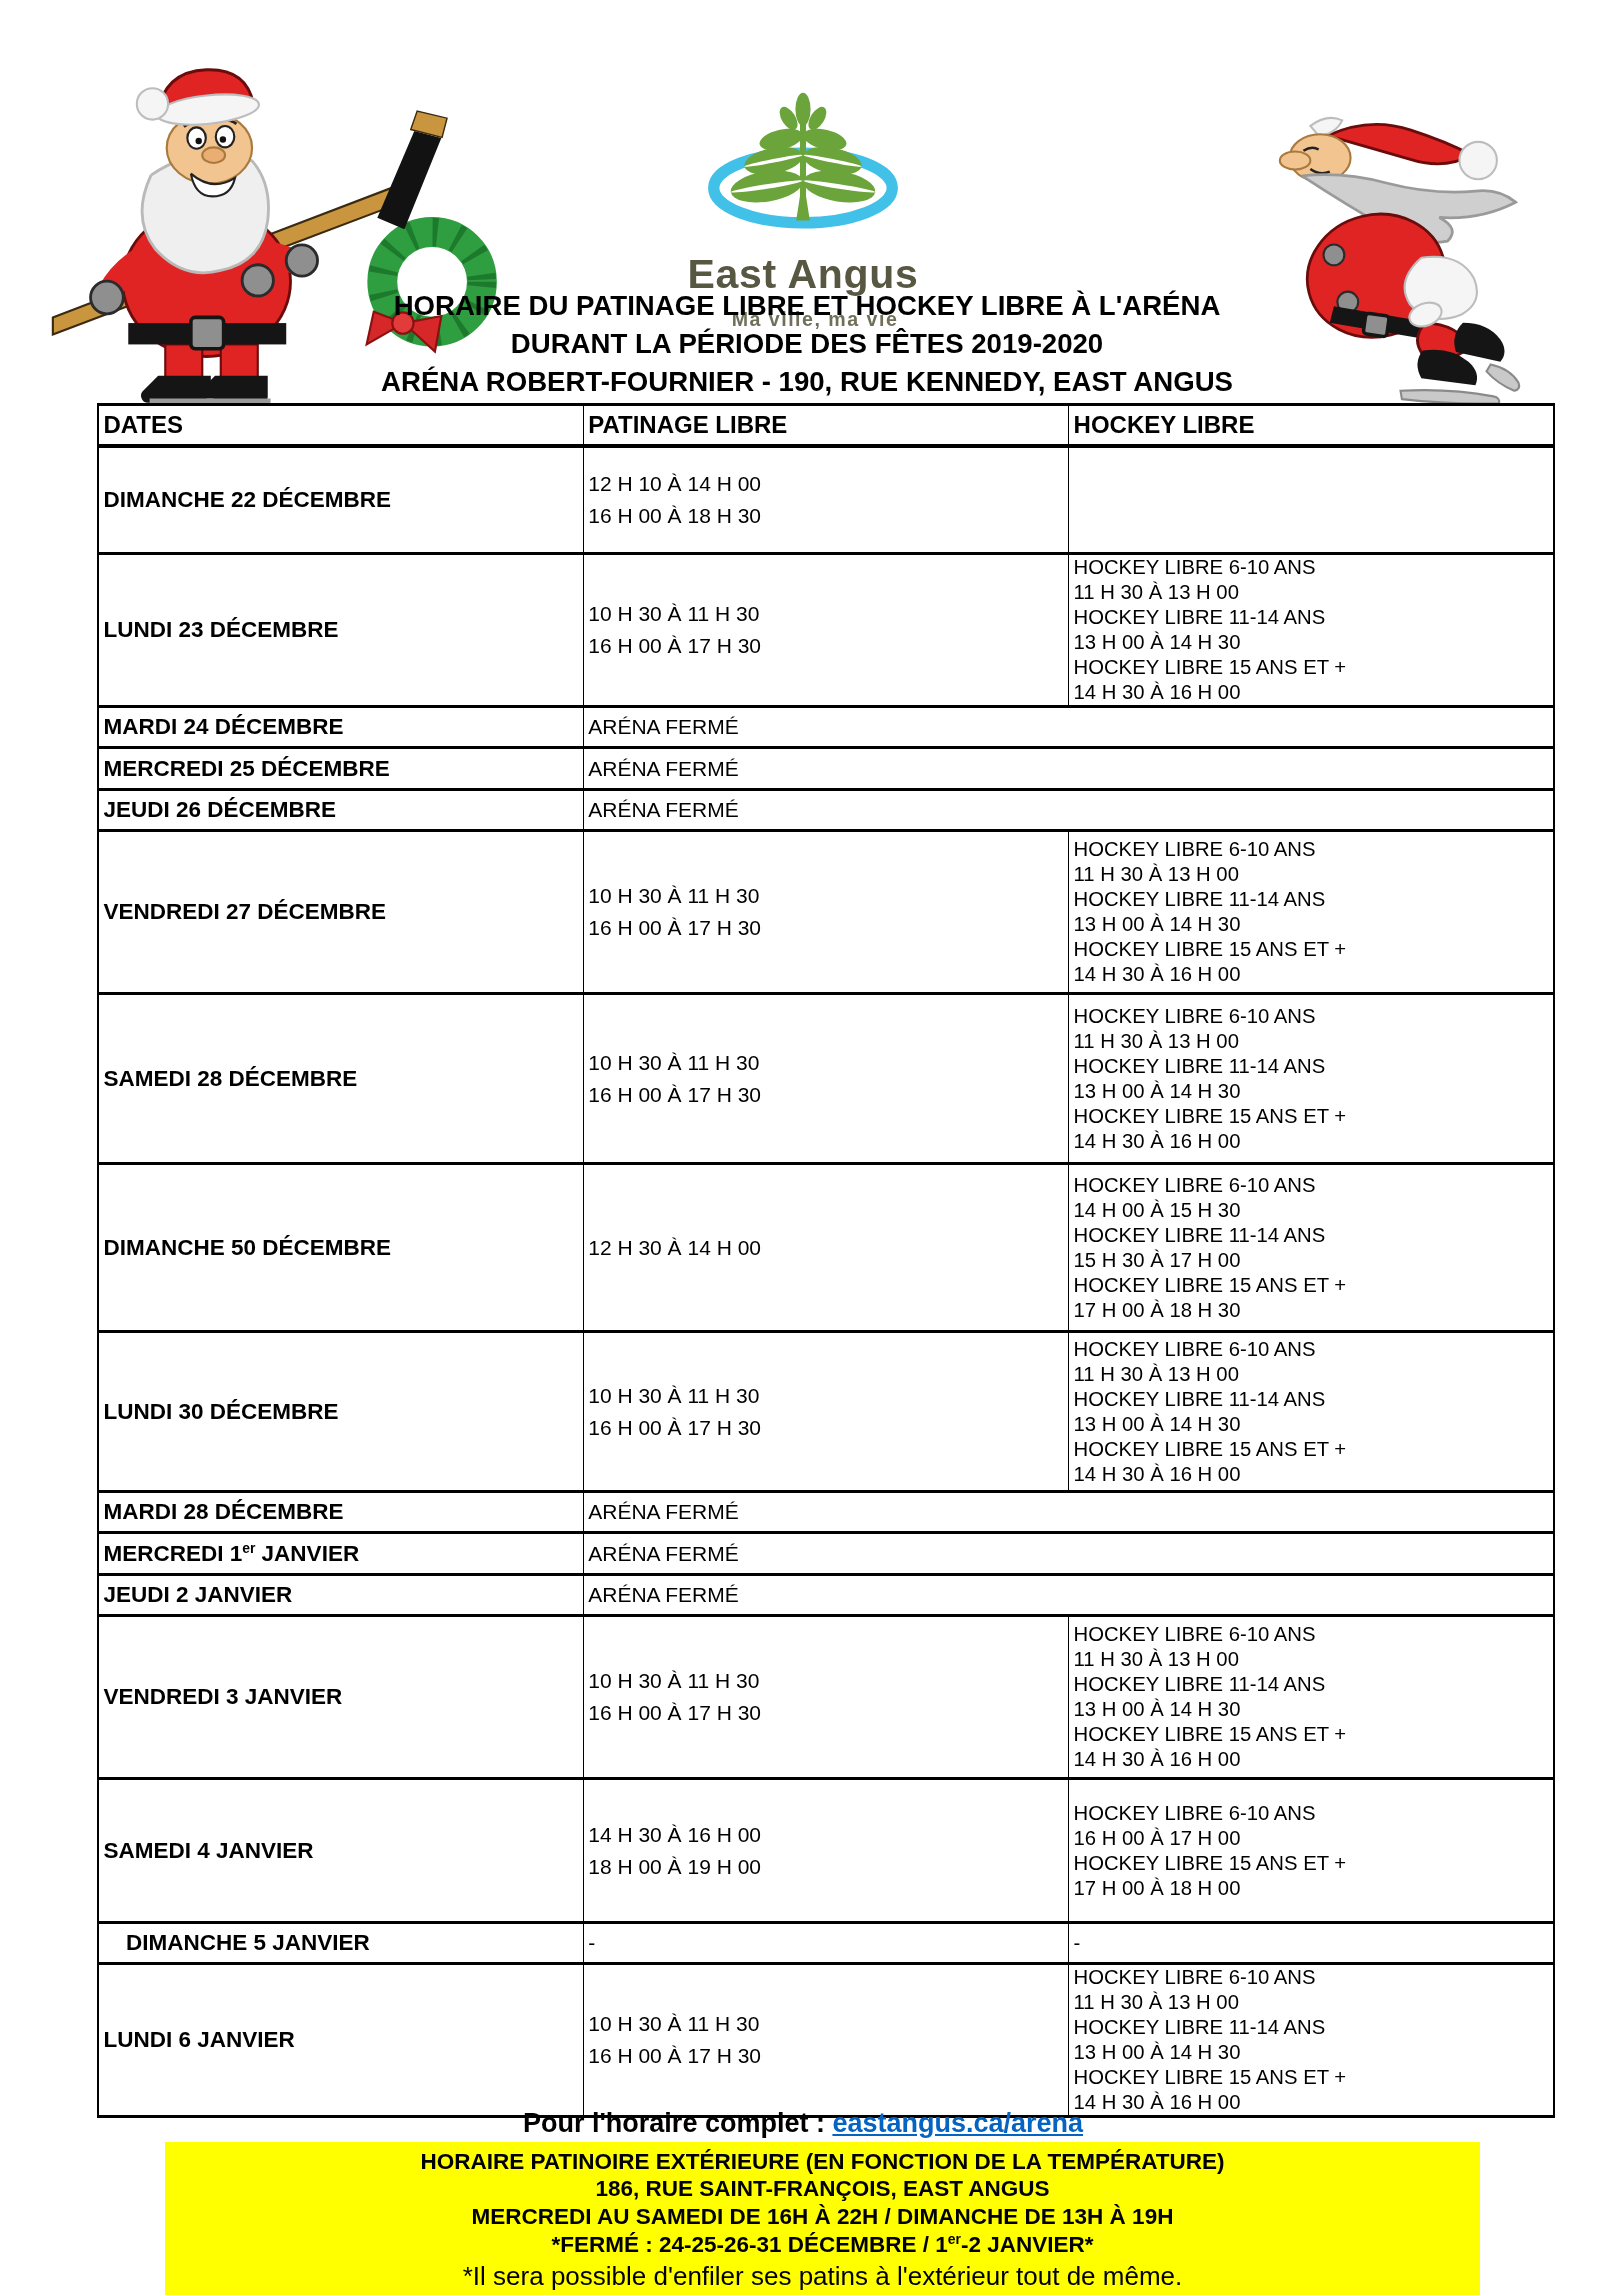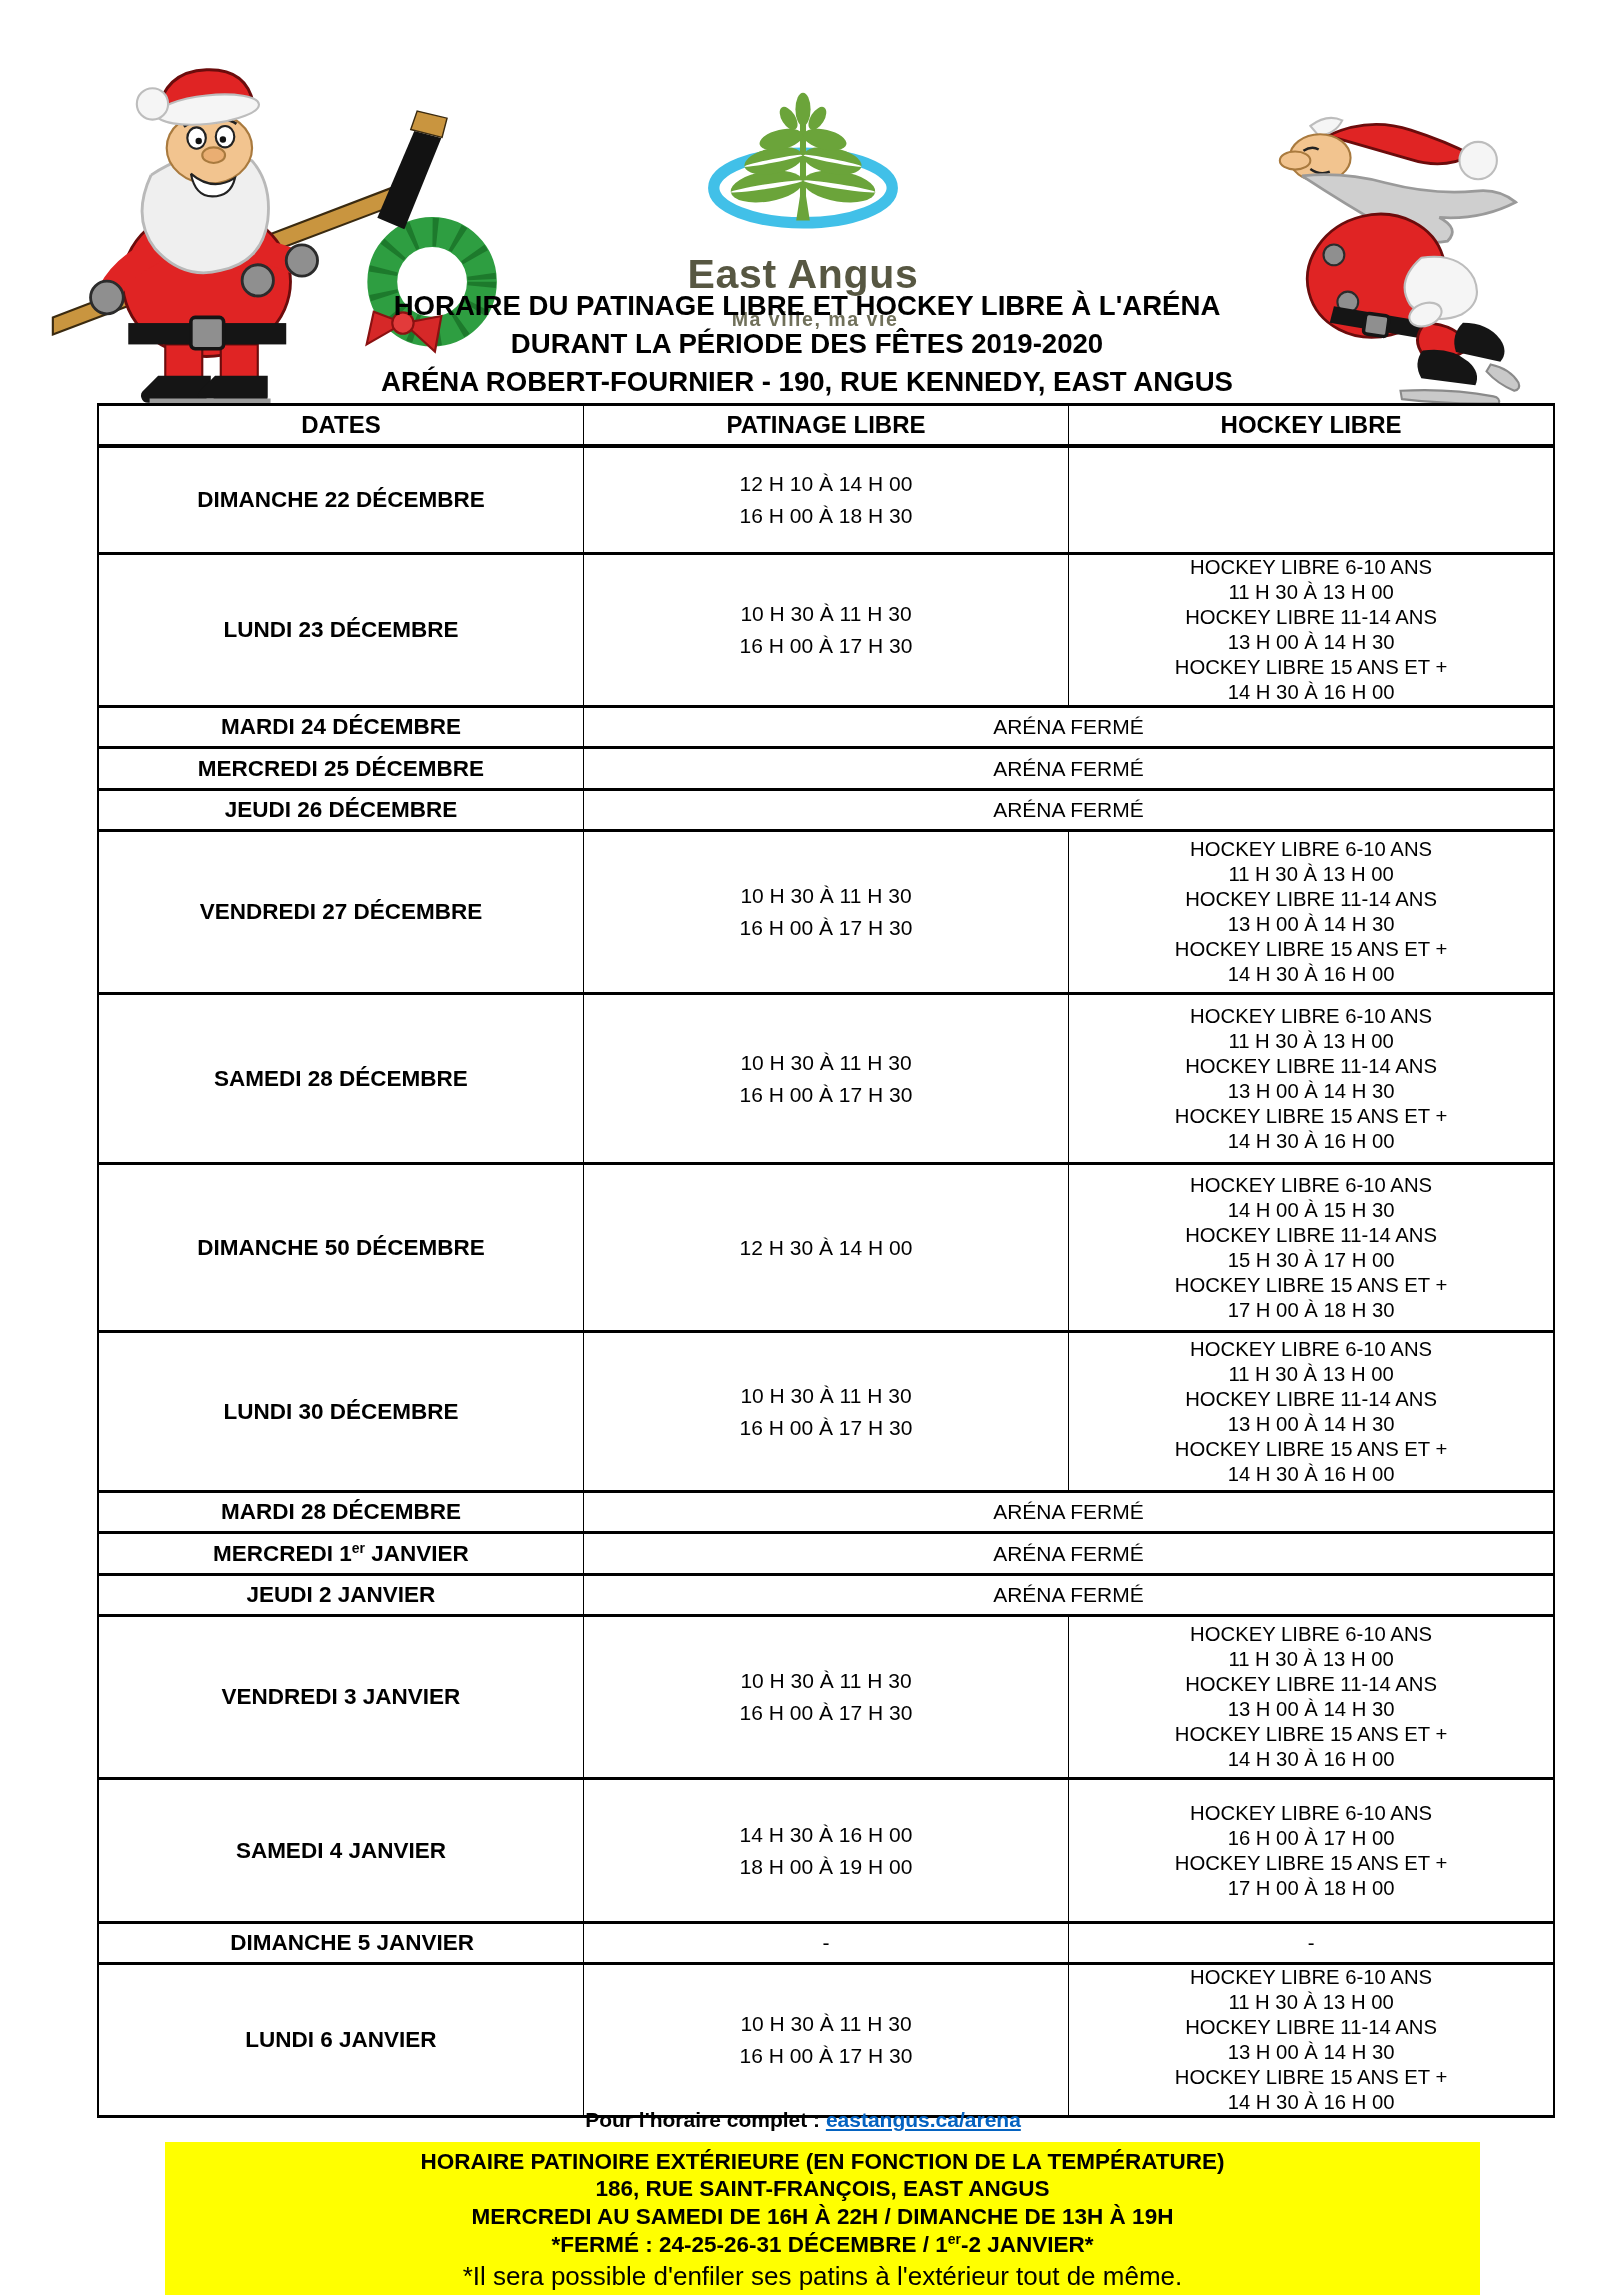--- a/index.html
+++ b/index.html
@@ -14,30 +14,30 @@
   #logo-name{font-size:41px;font-weight:700;color:#575742;letter-spacing:0.7px;margin-top:1.5px;}
   #logo-tagline{font-size:19.6px;font-weight:700;color:#70705a;letter-spacing:1.5px;margin-top:10.2px;padding-left:24px;}
   #santa-right{left:1259px;top:94px;width:283px;height:319px;}
 
   
   #title-block{position:absolute;left:8px;right:0;top:287px;text-align:center;font-weight:700;font-size:27.6px;line-height:38px;}
 
   
   #table-wrap{position:absolute;left:97px;top:403px;width:1458px;}
   table{border-collapse:collapse;width:100%;table-layout:fixed;border:2.2px solid #000;}
-  th,td{border-left:1.5px solid #000;border-right:1.5px solid #000;border-top:3.6px solid #000;border-bottom:3.6px solid #000;padding:0 4.4px;text-align:center;vertical-align:middle;overflow:hidden;}
+  th,td{border-left:1.5px solid #000;border-right:1.5px solid #000;border-top:3.6px solid #000;border-bottom:3.6px solid #000;padding:0 4.4px;text-align:left;vertical-align:middle;overflow:hidden;}
   thead th{height:38px;font-size:24px;font-weight:700;border-bottom:4.4px solid #000;}
   td.date{font-weight:700;font-size:22.5px;}
   td.times{font-size:21px;line-height:32px;font-weight:400;}
   td.hockey{font-size:20.3px;line-height:25px;font-weight:400;}
   td.closed{font-size:21px;font-weight:400;}
   sup{font-size:0.62em;vertical-align:super;line-height:0;}
 
   
-  #link-line{position:absolute;left:0;right:0;top:2108px;text-align:center;font-size:21px;font-weight:700;}
+  #link-line{position:absolute;left:0;right:0;top:2108px;text-align:center;font-size:27px;font-weight:700;}
   #link-line a{text-decoration:underline;cursor:pointer;}
   #yellow-box{position:absolute;left:165px;top:2142px;width:1315px;padding:5.8px 0 7.3px 0;text-align:center;}
   .yl{font-size:22.5px;font-weight:700;line-height:27.6px;}
   .yl-large{font-size:26px;font-weight:400;line-height:33px;margin-top:1.5px;}
 </style>
 </head>
 <body>
 
 <div id="page">
 

